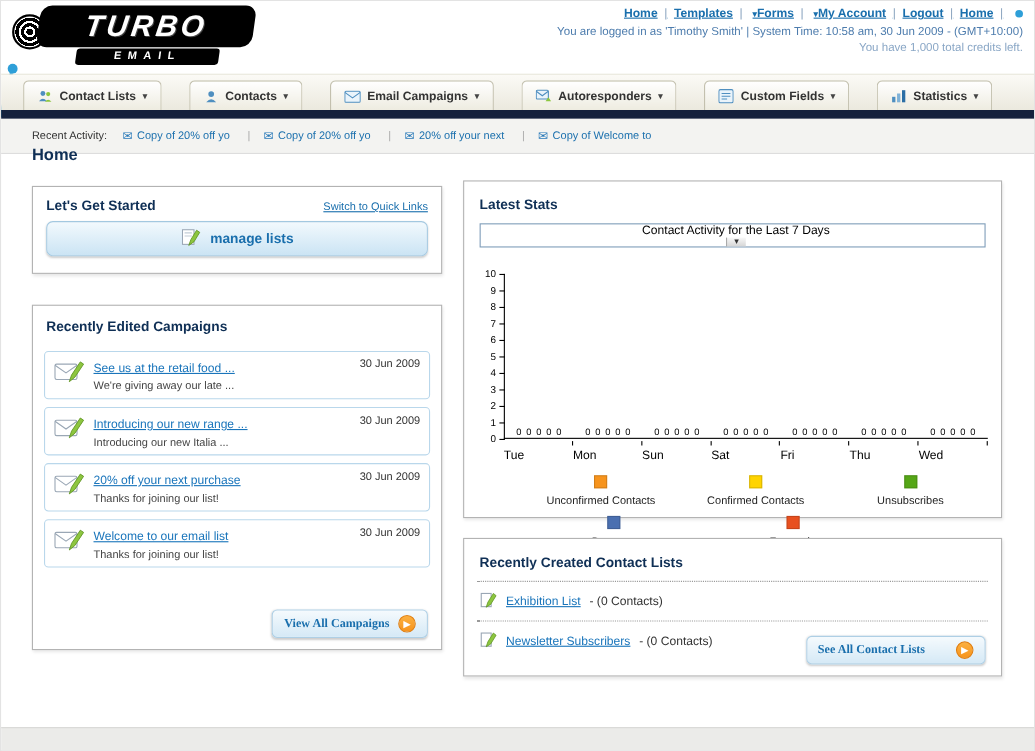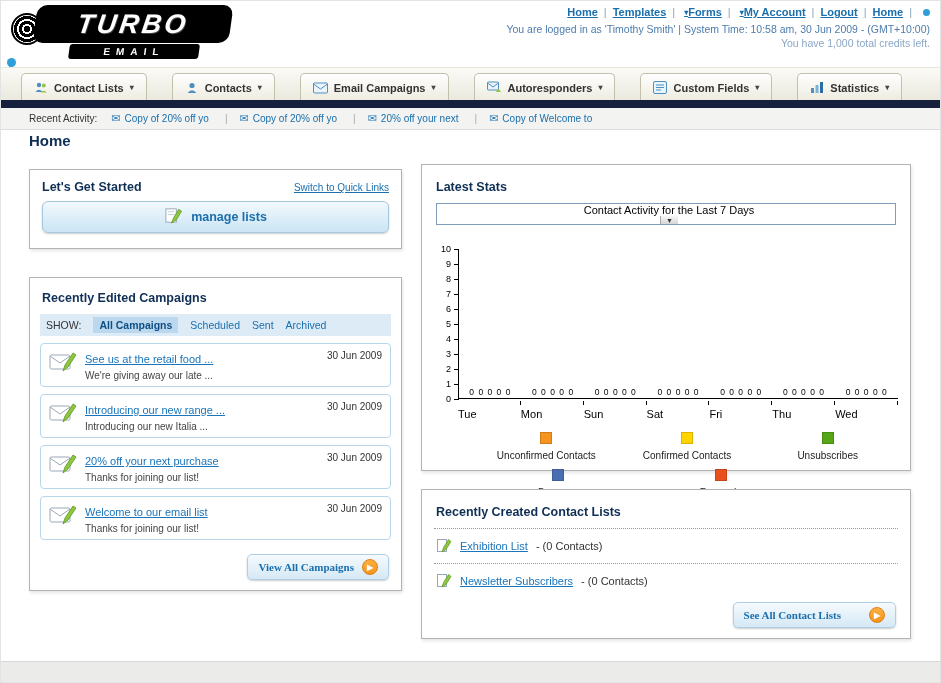--- a/index.html
+++ b/index.html
@@ -36,21 +36,21 @@
     border-top:1px solid #e8e6da; }
   .tabs { display:flex; gap:25px; padding:5px 0 0 20px; }
   .tab { display:flex; align-items:center; gap:6px; height:28px; padding:0 12px;
     background:linear-gradient(#ffffff,#edebdf); border:1px solid #c3c0ae; border-bottom:none;
     border-radius:5px 5px 0 0; font-size:11px; font-weight:bold; color:#333; cursor:pointer; }
   .tab-icon svg { display:block; }
   .tab-arrow { font-size:8px; color:#444; }
   .navybar { position:absolute; top:99px; left:0; width:941px; height:8px; background:#15213d; }
 
   
-  .activitybar { position:absolute; top:107px; left:0; width:941px; height:22px; background:#f3f3f1;
+  .activitybar { position:absolute; top:107px; left:0; width:941px; height:32px; background:#f3f3f1;
     border-bottom:1px solid #ddd; display:flex; align-items:center; padding-left:28px; font-size:10px; }
   .activity-label { color:#333; margin-right:14px; }
   .activity-item { color:#1a6fad; display:flex; align-items:center; gap:4px; cursor:pointer; }
   .activity-item:not(:last-child)::after { content:"|"; color:#aaa; margin:0 12px; }
   .env-glyph { color:#2a7ab9; font-size:11px; }
 
   
   .home-title { position:absolute; top:131px; left:28px; font-size:15px; font-weight:bold; color:#0f2f55; }
 
   
@@ -107,21 +107,21 @@
   .xtick-cell { flex:1; border-right:1px solid #000; }
   .days { display:flex; margin-left:26px; }
   .day { flex:1; text-align:left; font-size:11px; color:#000; padding-top:3px; }
 
   .legend { margin:12px 0 0 44px; font-size:10px; color:#222; }
   .legend-row { display:flex; margin-bottom:8px; }
   .legend-item { display:flex; align-items:center; gap:6px; width:163px;flex-direction:column; }
   .swatch { width:12px; height:12px; display:inline-block; border:1px solid rgba(0,0,0,0.15); }
 
   
-  .panel-lists { left:420px; top:488px; width:490px; height:150px; }
+  .panel-lists { left:420px; top:488px; width:490px; height:126px; }
   .cl-head { padding:12px 14px 8px; }
   .dotted { border:none; border-top:1px dotted #999; margin:0 12px; }
   .cl-item { display:flex; align-items:center; gap:8px; padding:8px 14px; font-size:11px; cursor:pointer; }
   .cl-link { color:#1a75bb; text-decoration:underline; cursor:pointer; }
   .cl-count { color:#333; }
   .see-all-btn { position:absolute; right:14px; bottom:10px;gap:28px; }
 
   
   .footer-strip { position:absolute; left:0; top:660px; width:941px; height:23px;
     background:#ebebe9; border-top:1px solid #d8d8d6; }
@@ -264,27 +264,20 @@
             </svg></span>
         <span>manage lists</span>
       </button>
     </div>
   </div>
 
   <div class="panel panel-campaigns">
     <div class="camp-head">
       <span class="panel-title">Recently Edited Campaigns</span>
     </div>
-    <div class="filterbar">
-      <span class="show-label">SHOW:</span>
-      <span class="filter selected">All Campaigns</span>
-      <span class="filter">Scheduled</span>
-      <span class="filter">Sent</span>
-      <span class="filter">Archived</span>
-    </div>
 
     <div class="camp-item">
       <span><svg width="28" height="24" viewBox="0 0 28 24">
             <rect x="1" y="6" width="20" height="14" rx="1.5" fill="#fff" stroke="#9aa7b5"></rect>
             <path d="M1 7 L11 14 L21 7" fill="none" stroke="#9aa7b5"></path>
             <path d="M14 22 L16 16 L24 4 L27 6 L19 18 Z" fill="#8dc63f" stroke="#5e9422" stroke-width="0.8"></path>
           </svg></span>
       <div>
         <a class="camp-title">See us at the retail food ...</a>
         <div class="camp-sub">We're giving away our late ...</div>

